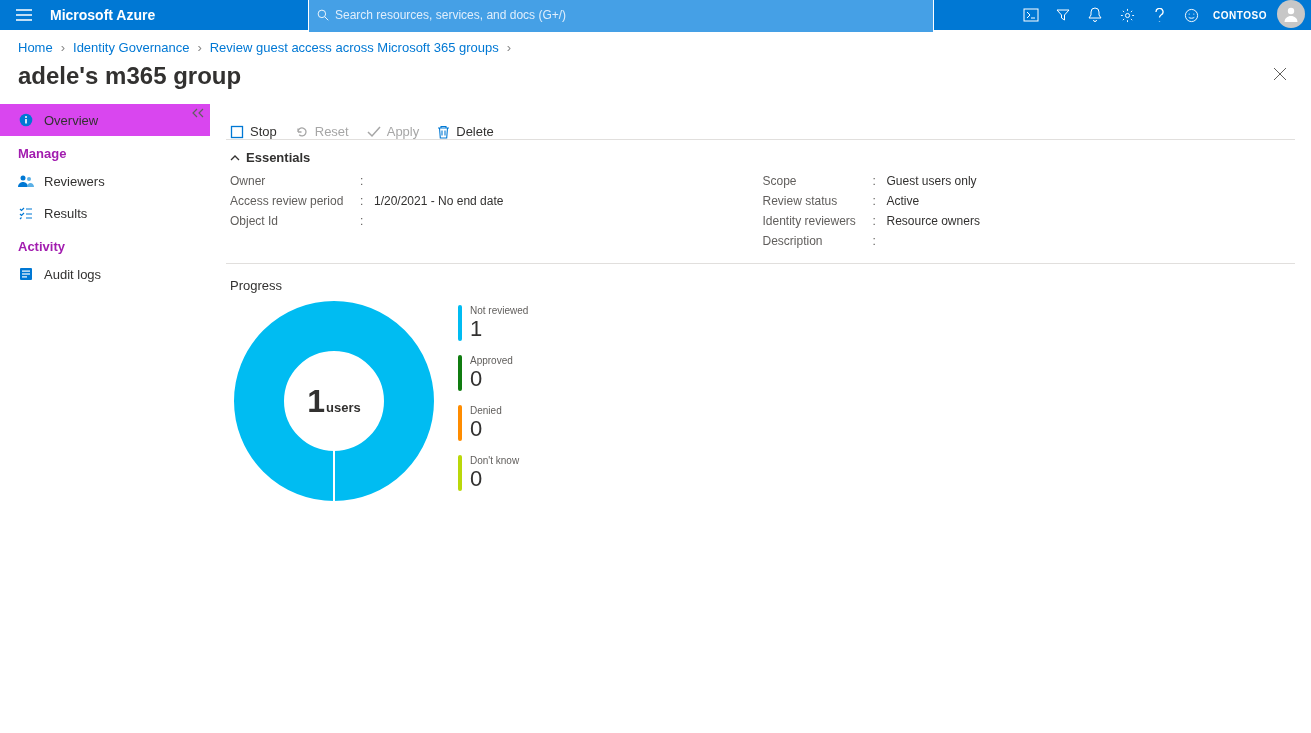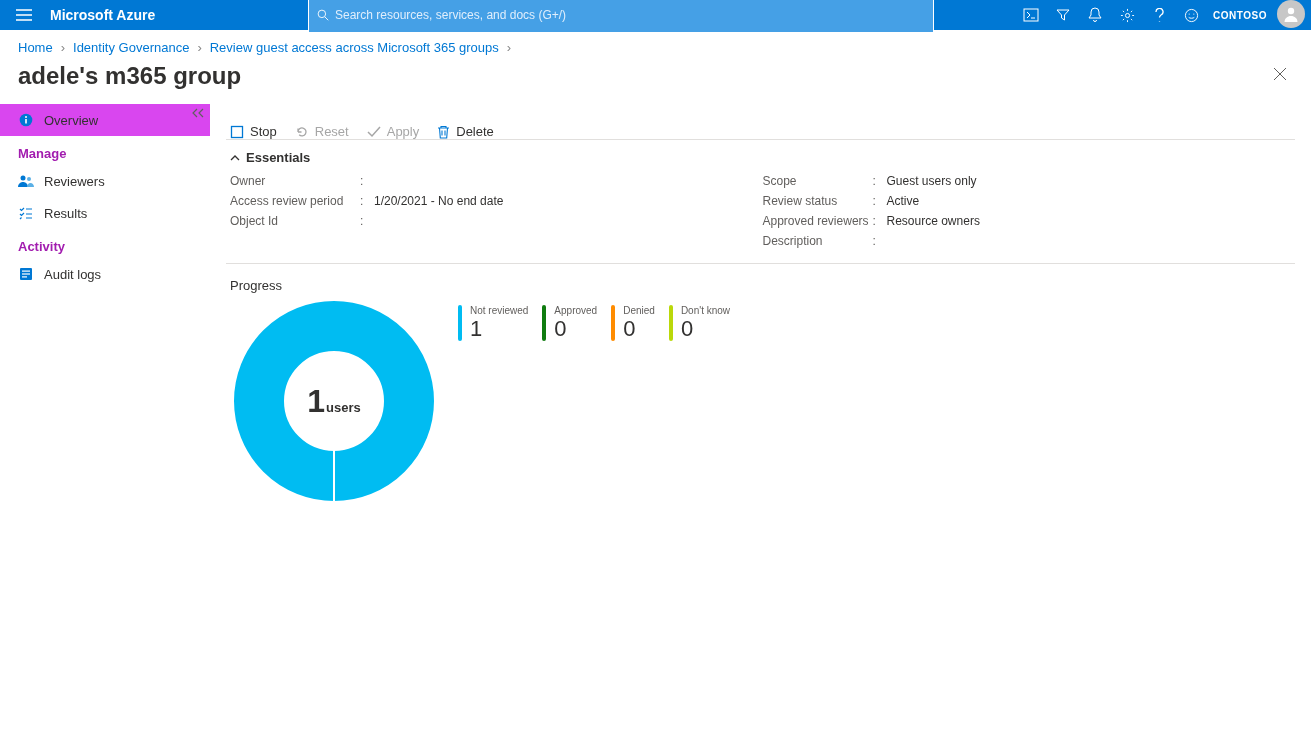--- a/index.html
+++ b/index.html
@@ -53,21 +53,21 @@
   .ess-val { color:#323130; }
 
   .progress-title { font-size:13px; padding:14px 0 8px 4px; color:#323130; }
 
   .progress-row { display:flex; align-items:flex-start; gap:24px; padding-left:8px; }
   .donut-wrap { position:relative; width:200px; height:200px; }
   .donut-center { position:absolute; top:50%; left:50%; transform:translate(-50%,-50%); display:flex; align-items:baseline; }
   .donut-num { font-size:32px; font-weight:600; color:#323130; }
   .donut-unit { font-size:13px; font-weight:600; color:#323130; margin-left:1px; }
 
-  .legend { display:flex; flex-direction:row; gap:14px; padding-top:4px; }
+  .legend { display:flex; flex-direction:column; gap:14px; padding-top:4px; }
   .legend-item { display:flex; }
   .legend-bar { width:4px; border-radius:2px; margin-right:8px; align-self:stretch; }
   .legend-text .lbl { font-size:10px; color:#605e5c; line-height:12px; }
   .legend-text .val { font-size:22px; font-weight:400; color:#323130; line-height:24px; }
 </style>
 </head>
 <body>
 
 <div class="topbar">
   <div class="hamburger">
@@ -266,21 +266,21 @@
             <span class="ess-label" style="width:110px">Scope</span>
             <span class="ess-colon">:</span>
             <span class="ess-val">Guest users only</span>
           </div>
         <div class="ess-row">
             <span class="ess-label" style="width:110px">Review status</span>
             <span class="ess-colon">:</span>
             <span class="ess-val">Active</span>
           </div>
         <div class="ess-row">
-            <span class="ess-label" style="width:110px">Approved reviewers</span>
+            <span class="ess-label" style="width:110px">Identity reviewers</span>
             <span class="ess-colon">:</span>
             <span class="ess-val">Resource owners</span>
           </div>
         <div class="ess-row">
             <span class="ess-label" style="width:110px">Description</span>
             <span class="ess-colon">:</span>
             <span class="ess-val"></span>
           </div>
       </div>
     </div>

